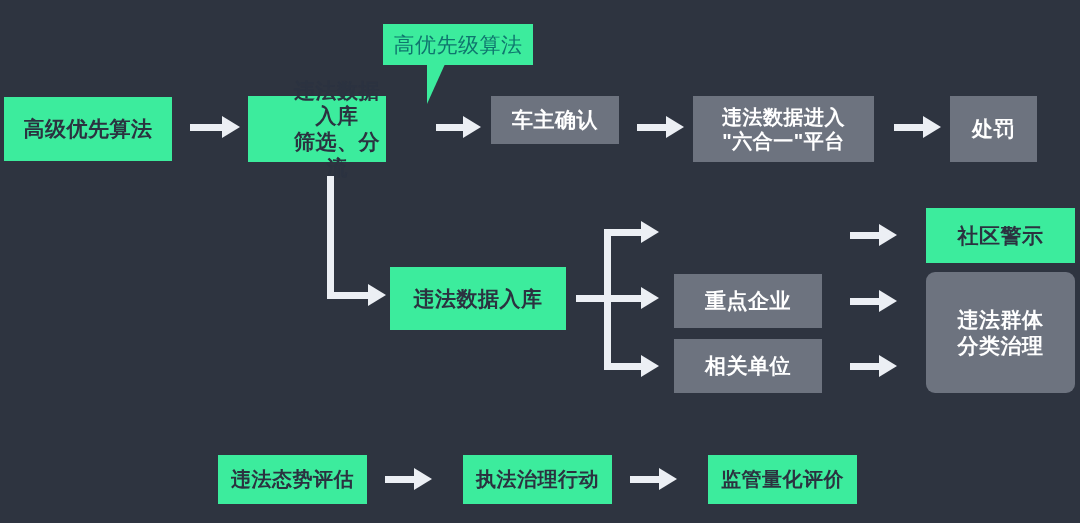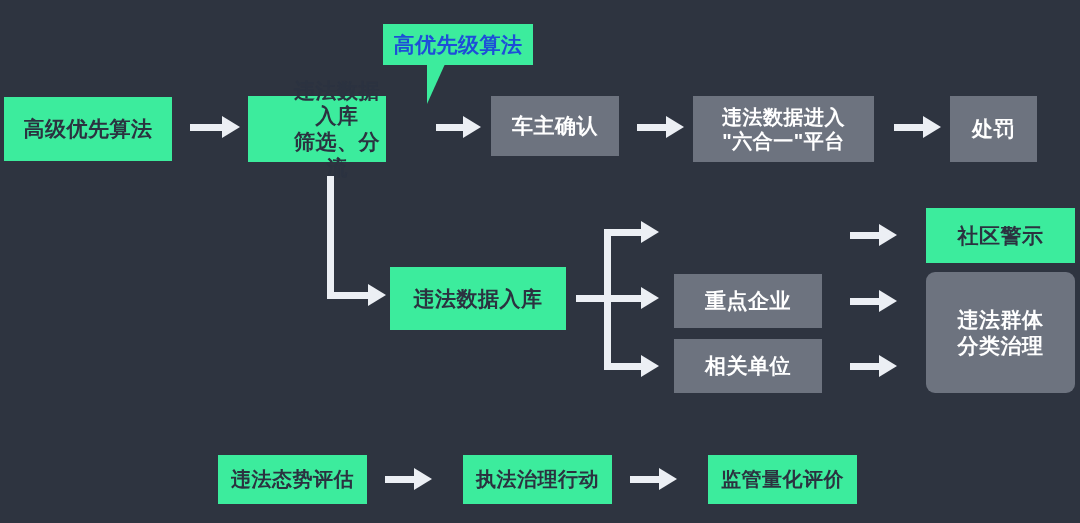--- a/index.html
+++ b/index.html
@@ -45,25 +45,25 @@
     height: 0;
   }
   .tri-right {
     border-top: 11px solid transparent;
     border-bottom: 11px solid transparent;
     border-left: 18px solid #eceff4;
   }
   .callout {
     position: absolute;
     background: #3cec9d;
-    color: #1d4ed8;
+    color: #0f766e;
     display: flex;
     align-items: center;
     justify-content: center;
-    font-weight: bold;
+    font-weight: normal;
     letter-spacing: 0.5px;
   }
   .callout-tail {
     position: absolute;
     width: 0;
     height: 0;
   }
 </style>
 </head>
 <body>
@@ -74,21 +74,21 @@
 
   <div class="line" style="left:190px; top:124px; width:38px; height:7px;"></div>
   <div class="tri tri-right" style="left:222px; top:116px;"></div>
 
   <div class="box green" style="left:248px; top:96px; width:138px; height:66px; font-size:21px;padding-left:40px;">违法数据入库
 筛选、分流</div>
 
   <div class="line" style="left:436px; top:124px; width:33px; height:7px;"></div>
   <div class="tri tri-right" style="left:463px; top:116px;"></div>
 
-  <div class="box gray" style="left:491px; top:96px; width:128px; height:60px; font-size:21px;">车主确认</div>
+  <div class="box gray" style="left:491px; top:96px; width:128px; height:48px; font-size:21px;">车主确认</div>
 
   <div class="line" style="left:637px; top:124px; width:36px; height:7px;"></div>
   <div class="tri tri-right" style="left:666px; top:116px;"></div>
 
   <div class="box gray" style="left:693px; top:96px; width:181px; height:66px; font-size:20px;">违法数据进入
 "六合一"平台</div>
 
   <div class="line" style="left:894px; top:124px; width:36px; height:7px;"></div>
   <div class="tri tri-right" style="left:923px; top:116px;"></div>
 

